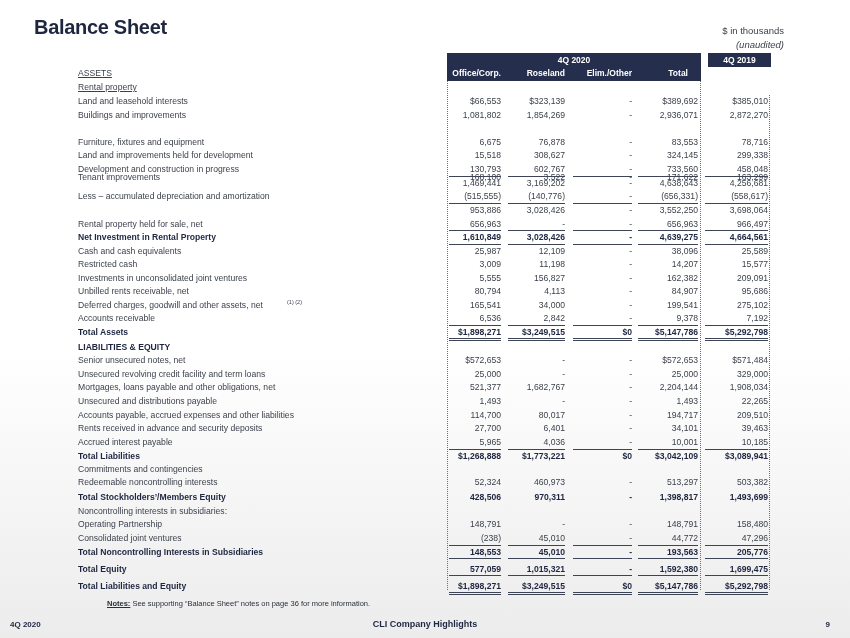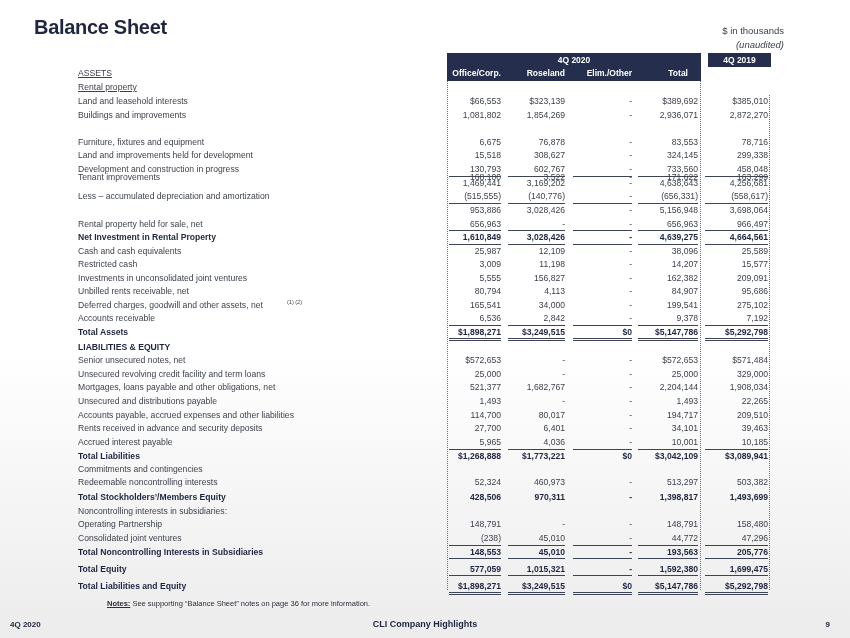--- a/index.html
+++ b/index.html
@@ -153,21 +153,21 @@
       <span class="v c1">(140,776)</span>
       <span class="v c2">-</span>
       <span class="v c3">(656,331)</span>
       <span class="v c4">(558,617)</span>
     </div>
     <div class="row" style="top: 204px;">
       <span class="lbl"></span>
       <span class="v c0">953,886</span>
       <span class="v c1">3,028,426</span>
       <span class="v c2">-</span>
-      <span class="v c3">5,156,948</span>
+      <span class="v c3">3,552,250</span>
       <span class="v c4">3,698,064</span>
     </div>
     <div class="row" style="top: 218px;">
       <span class="lbl">Rental property held for sale, net</span>
       <span class="v c0">656,963</span>
       <span class="v c1">-</span>
       <span class="v c2">-</span>
       <span class="v c3">656,963</span>
       <span class="v c4">966,497</span>
     </div>

